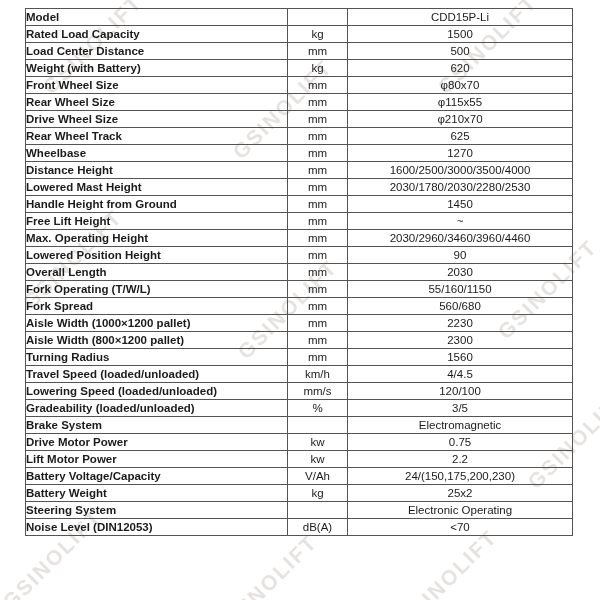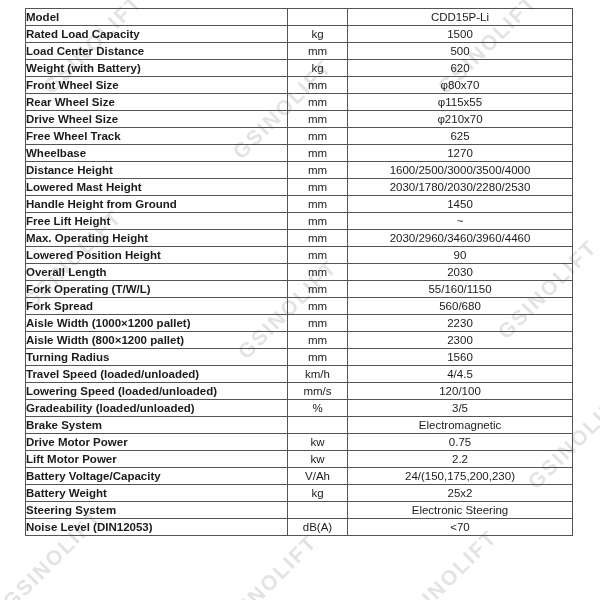--- a/index.html
+++ b/index.html
@@ -121,21 +121,21 @@
         <td class="cell-label">Rear Wheel Size</td>
         <td class="cell-unit">mm</td>
         <td class="cell-value">φ115x55</td>
       </tr>
       <tr>
         <td class="cell-label">Drive Wheel Size</td>
         <td class="cell-unit">mm</td>
         <td class="cell-value">φ210x70</td>
       </tr>
       <tr>
-        <td class="cell-label">Free Wheel Track</td>
+        <td class="cell-label">Rear Wheel Track</td>
         <td class="cell-unit">mm</td>
         <td class="cell-value">625</td>
       </tr>
       <tr>
         <td class="cell-label">Wheelbase</td>
         <td class="cell-unit">mm</td>
         <td class="cell-value">1270</td>
       </tr>
       <tr>
         <td class="cell-label">Distance Height</td>
@@ -233,21 +233,21 @@
         <td class="cell-value">24/(150,175,200,230)</td>
       </tr>
       <tr>
         <td class="cell-label">Battery Weight</td>
         <td class="cell-unit">kg</td>
         <td class="cell-value">25x2</td>
       </tr>
       <tr>
         <td class="cell-label">Steering System</td>
         <td class="cell-unit"></td>
-        <td class="cell-value">Electronic Steering</td>
+        <td class="cell-value">Electronic Operating</td>
       </tr>
       <tr>
         <td class="cell-label">Noise Level (DIN12053)</td>
         <td class="cell-unit">dB(A)</td>
         <td class="cell-value">&lt;70</td>
       </tr>
     </tbody>
 </table>
 
 </body></html>

